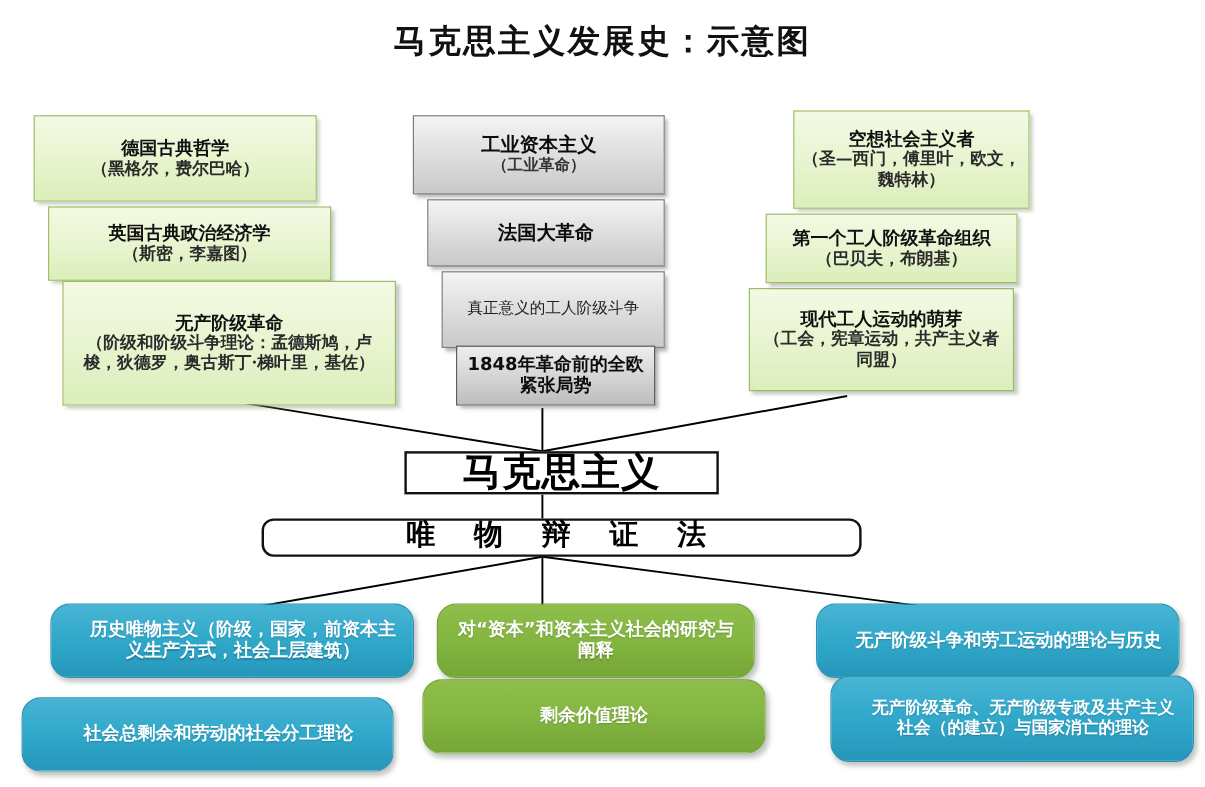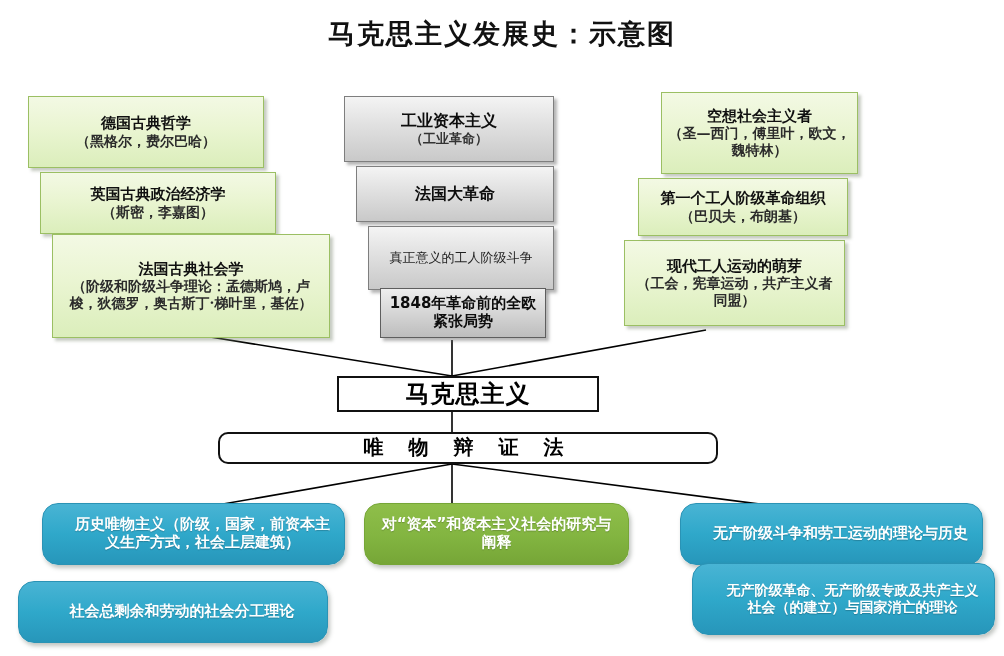--- a/index.html
+++ b/index.html
@@ -77,24 +77,24 @@
   .gray.dark .hd{font-size:15px;}
 
   
   .plain{
     background:#ffffff;
     border:2px solid #111;
     color:#000;
   }
   .plain .hd{
     font-family:"DejaVu Serif","Liberation Serif",serif;
-    font-size:24px;font-weight:700;letter-spacing:1px;
+    font-size:32px;font-weight:700;letter-spacing:1px;
   }
   .plain.rounded{border-radius:10px;}
-  .plain.rounded .hd{font-size:20px;letter-spacing:9px;}
+  .plain.rounded .hd{font-size:24px;letter-spacing:9px;font-family:Liberation Mono, monospace;}
 
   
   .blk{
     border-radius:16px;
     color:#ffffff;
     padding:6px 10px;
     box-shadow:2px 3px 4px rgba(90,100,90,.38);
   }
   .blk .hd{
     font-family:"DejaVu Sans","Liberation Sans",sans-serif;
@@ -136,21 +136,21 @@
     <div class="hd">德国古典哲学</div>
     <div class="sb">（黑格尔，费尔巴哈）</div>
   </div>
 
   <div class="node green" style="left:40px;top:172px;width:236px;height:62px;">
     <div class="hd">英国古典政治经济学</div>
     <div class="sb">（斯密，李嘉图）</div>
   </div>
 
   <div class="node green" style="left:52px;top:234px;width:278px;height:104px;">
-    <div class="hd">法国古典社会学</div>
+    <div class="hd">无产阶级革命</div>
     <div class="sb" style="padding:0 4px;">（阶级和阶级斗争理论：孟德斯鸠，卢梭，狄德罗，奥古斯丁·梯叶里，基佐）</div>
   </div>
 
   <div class="node gray" style="left:344px;top:96px;width:210px;height:66px;">
     <div class="hd">工业资本主义</div>
     <div class="sb">（工业革命）</div>
   </div>
 
   <div class="node gray" style="left:356px;top:166px;width:198px;height:56px;">
     <div class="hd">法国大革命</div>
@@ -192,20 +192,23 @@
   </div>
 
   <div class="node blk blue" style="left:18px;top:581px;width:310px;height:62px;">
     <div class="hd">社会总剩余和劳动的社会分工理论</div>
   </div>
 
   <div class="node blk greenblk" style="left:364px;top:503px;width:265px;height:62px;">
     <div class="hd">对“资本”和资本主义社会的研究与阐释</div>
   </div>
 
+  <div class="node blk greenblk" style="left:352px;top:566px;width:286px;height:62px;">
+    <div class="hd">剩余价值理论</div>
+  </div>
 
   <div class="node blk blue" style="left:680px;top:503px;width:303px;height:62px;">
     <div class="hd">无产阶级斗争和劳工运动的理论与历史</div>
   </div>
 
   <div class="node blk blue sm" style="left:692px;top:563px;width:303px;height:72px;">
     <div class="hd">无产阶级革命、无产阶级专政及共产主义社会（的建立）与国家消亡的理论</div>
   </div>
 
 </div>

